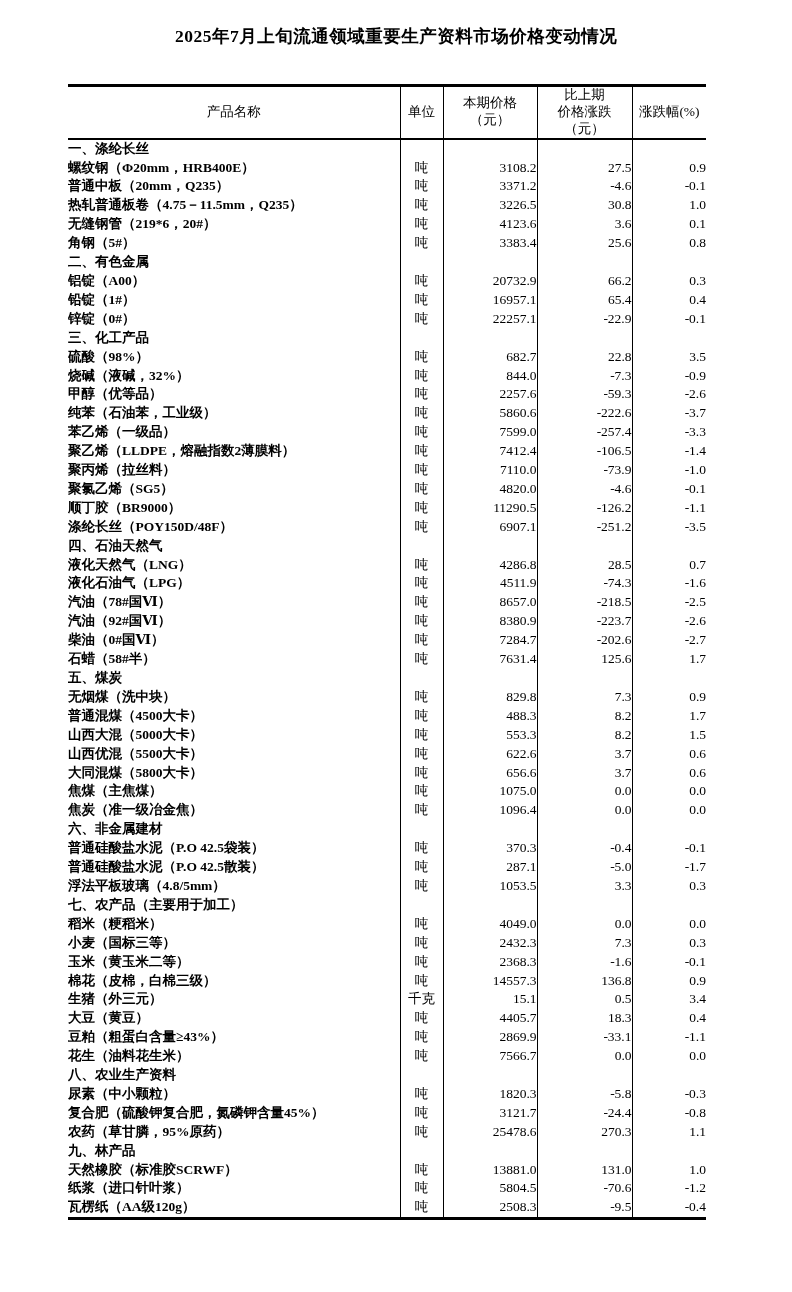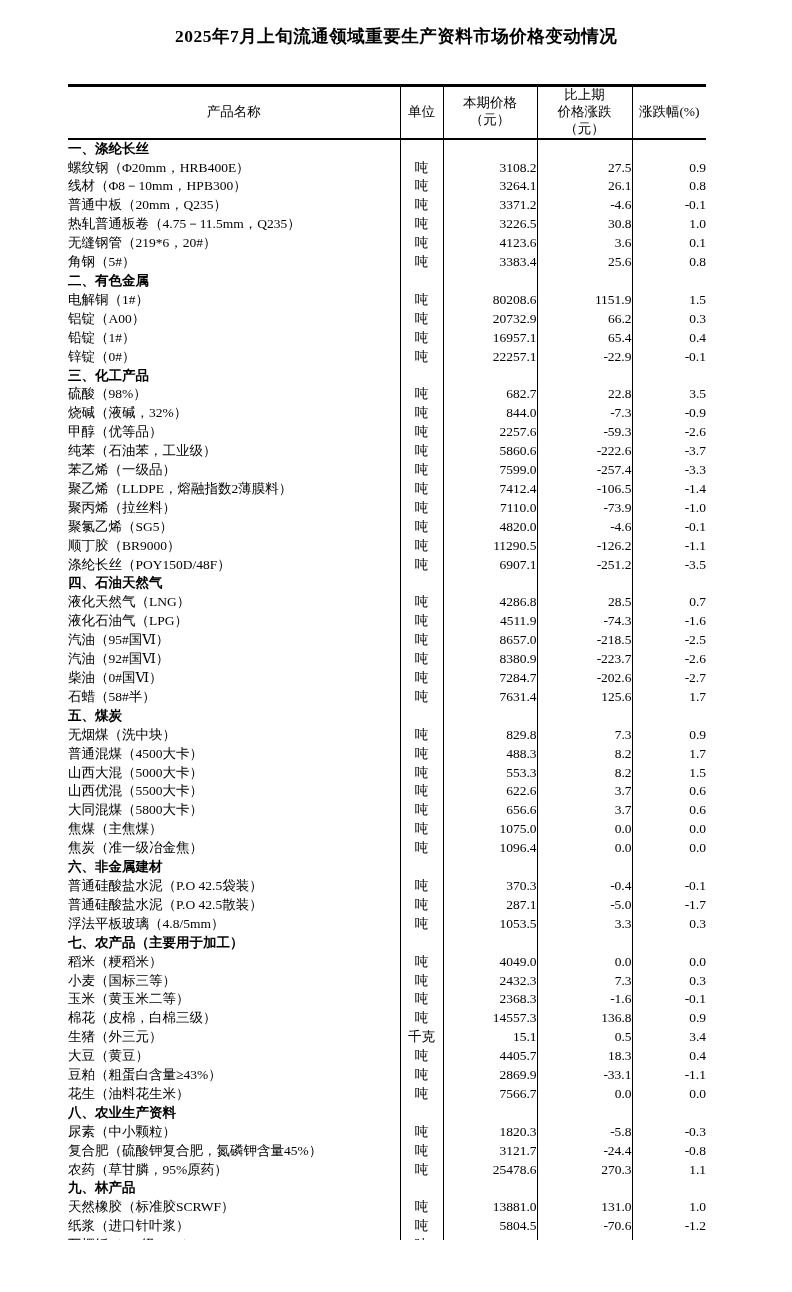--- a/index.html
+++ b/index.html
@@ -55,21 +55,21 @@
     padding: 0;
     vertical-align: middle;
     white-space: nowrap;
     overflow: hidden;
   }
   
   table.price-table th + th,
   table.price-table td + td {
     border-left: 1px solid #000;
   }
-  td.name { text-align: left; padding-left: 50px; }
+  td.name { text-align: left; padding-left: 50px; font-weight: bold; }
   td.section-name { font-weight: bold; padding-left: 4px; }
   td.unit { text-align: center; }
   td.num { text-align: right; padding-right: 9px; }
   .note {
     position: absolute;
     left: 80px;
     top: 1260px;
     font-size: 12px;
   }
 </style>
@@ -109,27 +109,20 @@
           <td class="num"></td>
         </tr>
         <tr>
           <td class="name">螺纹钢（Φ20mm，HRB400E）</td>
           <td class="unit">吨</td>
           <td class="num">3108.2</td>
           <td class="num">27.5</td>
           <td class="num">0.9</td>
         </tr>
         <tr>
-          <td class="name">线材（Φ8－10mm，HPB300）</td>
-          <td class="unit">吨</td>
-          <td class="num">3264.1</td>
-          <td class="num">26.1</td>
-          <td class="num">0.8</td>
-        </tr>
-        <tr>
           <td class="name">普通中板（20mm，Q235）</td>
           <td class="unit">吨</td>
           <td class="num">3371.2</td>
           <td class="num">-4.6</td>
           <td class="num">-0.1</td>
         </tr>
         <tr>
           <td class="name">热轧普通板卷（4.75－11.5mm，Q235）</td>
           <td class="unit">吨</td>
           <td class="num">3226.5</td>
@@ -151,27 +144,20 @@
           <td class="num">0.8</td>
         </tr>
         <tr>
           <td class="name section-name">二、有色金属</td>
           <td class="unit"></td>
           <td class="num"></td>
           <td class="num"></td>
           <td class="num"></td>
         </tr>
         <tr>
-          <td class="name">电解铜（1#）</td>
-          <td class="unit">吨</td>
-          <td class="num">80208.6</td>
-          <td class="num">1151.9</td>
-          <td class="num">1.5</td>
-        </tr>
-        <tr>
           <td class="name">铝锭（A00）</td>
           <td class="unit">吨</td>
           <td class="num">20732.9</td>
           <td class="num">66.2</td>
           <td class="num">0.3</td>
         </tr>
         <tr>
           <td class="name">铅锭（1#）</td>
           <td class="unit">吨</td>
           <td class="num">16957.1</td>
@@ -277,21 +263,21 @@
           <td class="num">0.7</td>
         </tr>
         <tr>
           <td class="name">液化石油气（LPG）</td>
           <td class="unit">吨</td>
           <td class="num">4511.9</td>
           <td class="num">-74.3</td>
           <td class="num">-1.6</td>
         </tr>
         <tr>
-          <td class="name">汽油（95#国Ⅵ）</td>
+          <td class="name">汽油（78#国Ⅵ）</td>
           <td class="unit">吨</td>
           <td class="num">8657.0</td>
           <td class="num">-218.5</td>
           <td class="num">-2.5</td>
         </tr>
         <tr>
           <td class="name">汽油（92#国Ⅵ）</td>
           <td class="unit">吨</td>
           <td class="num">8380.9</td>
           <td class="num">-223.7</td>

